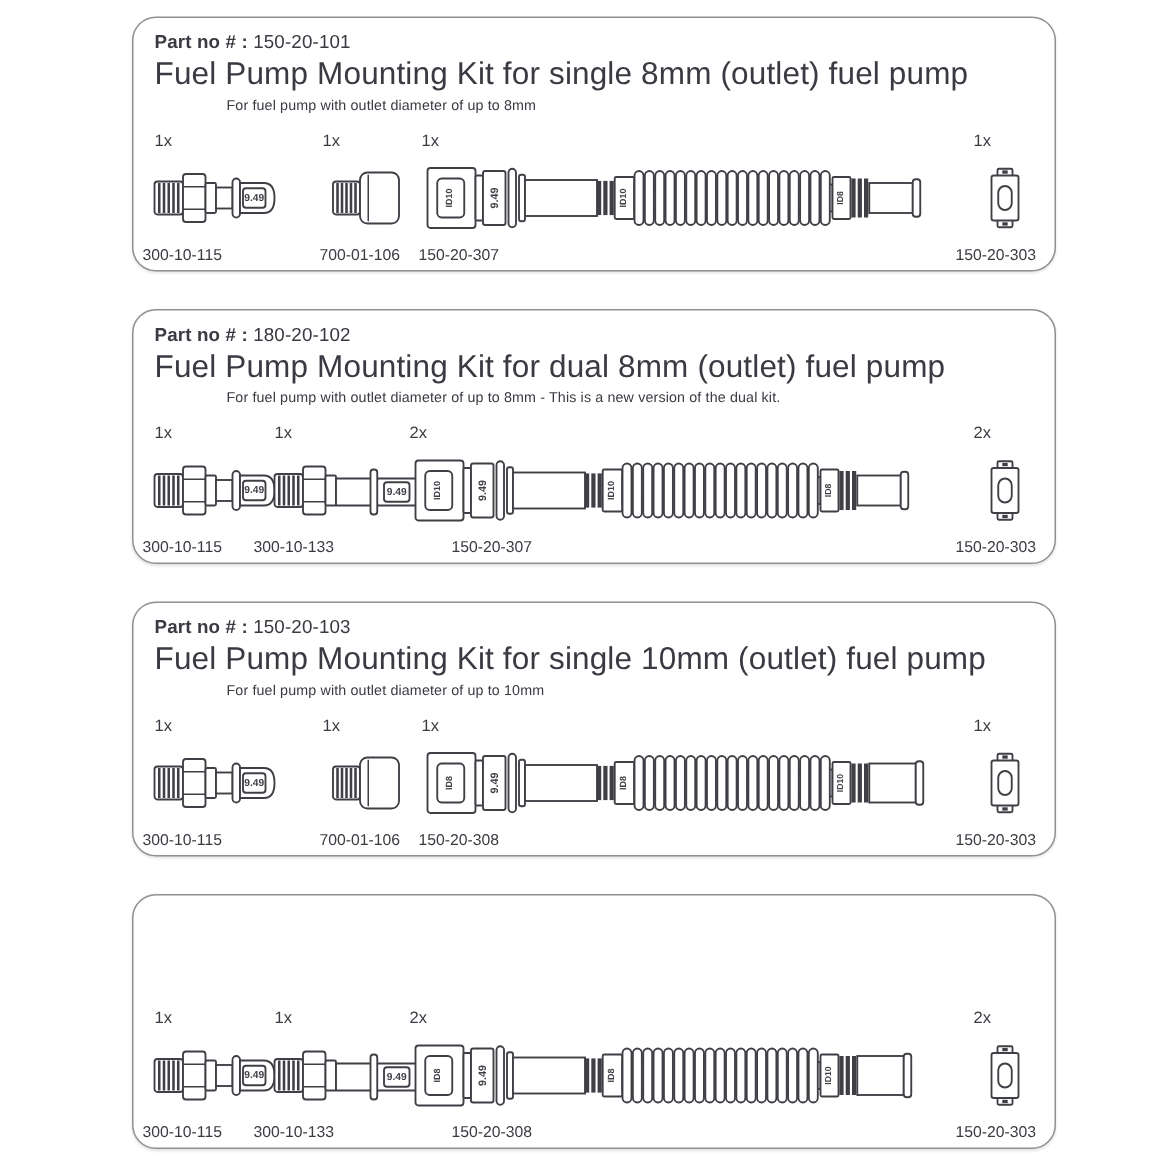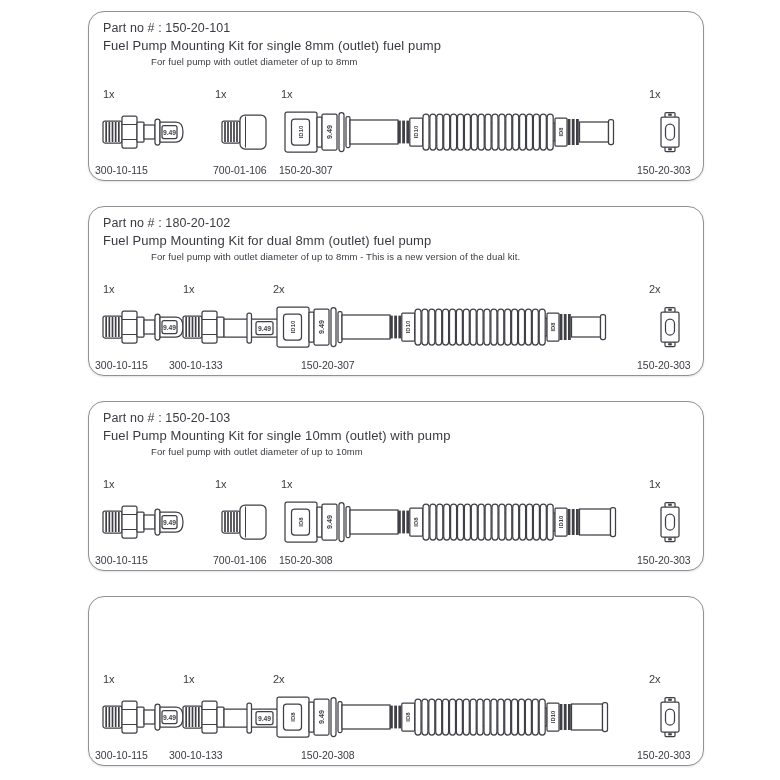--- a/index.html
+++ b/index.html
@@ -3,22 +3,22 @@
 <meta charset="utf-8">
 <style>
   html,body{margin:0;padding:0;background:#ffffff;}
   body{width:780px;height:780px;font-family:"Liberation Sans",sans-serif;color:#3a3a42;}
   .page{position:relative;width:780px;height:780px;background:#ffffff;overflow:hidden;}
   .panel{position:absolute;left:88px;width:616px;height:170px;background:#fff;
          border:1.4px solid #909095;border-radius:16px;box-shadow:0 1px 2px rgba(0,0,0,.12);box-sizing:border-box;}
   .p1{top:11px}.p2{top:206px}.p3{top:401px}.p4{top:596px}
   .hdr{position:absolute;left:14px;top:9px;right:14px;}
   .partline{font-size:12.5px;letter-spacing:.1px;}
-  .partline .b{font-weight:normal;text-align:right;}
-  .title{margin:3px 0 0;font-size:13px;font-weight:normal;letter-spacing:.1px;}
+  .partline .b{font-weight:bold;text-align:right;}
+  .title{margin:3px 0 0;font-size:21px;font-weight:normal;letter-spacing:.1px;}
   .sub{margin-top:3px;font-size:9.5px;letter-spacing:.1px;margin-left:48px;}
   .row{position:absolute;left:12px;right:12px;top:76px;height:88px;}
   .comp{position:absolute;top:0;height:100%;}
   .qty{position:absolute;top:0;left:2px;font-size:11px;}
   .art{position:absolute;top:17px;left:0;height:54px;display:flex;align-items:center;}
   .cap{position:absolute;bottom:0;left:0;width:100%;text-align:left;font-size:10.5px;white-space:nowrap;}
   
   .single .c1{left:0;width:88px}
   .single .c1 .cap{left:-6px}
   .single .c2{left:112px;width:62px}
@@ -281,21 +281,21 @@
       </div>
     </div>
   </section>
 
   <section class="panel p3">
     <div class="hdr">
       <div class="partline">
         <span class="b">Part no # :</span>
         <span>150-20-103</span>
       </div>
-      <div class="title">Fuel Pump Mounting Kit for single 10mm (outlet) with pump</div>
+      <div class="title">Fuel Pump Mounting Kit for single 10mm (outlet) fuel pump</div>
       <div class="sub">For fuel pump with outlet diameter of up to 10mm</div>
     </div>
     <div class="row single">
       <div class="comp c1">
         <div class="qty">1x</div>
         <div class="art">
             <svg width="84" height="42" viewBox="0 0 84 42">
               <rect x="2" y="10" width="19" height="22" rx="2" fill="#fff" stroke="#3f3f46" stroke-width="1.25"></rect>
               <line x1="5.166666666666666" y1="11" x2="5.166666666666666" y2="31" stroke="#3f3f46" stroke-width="1.7"></line>
               <line x1="8.333333333333332" y1="11" x2="8.333333333333332" y2="31" stroke="#3f3f46" stroke-width="1.7"></line>

